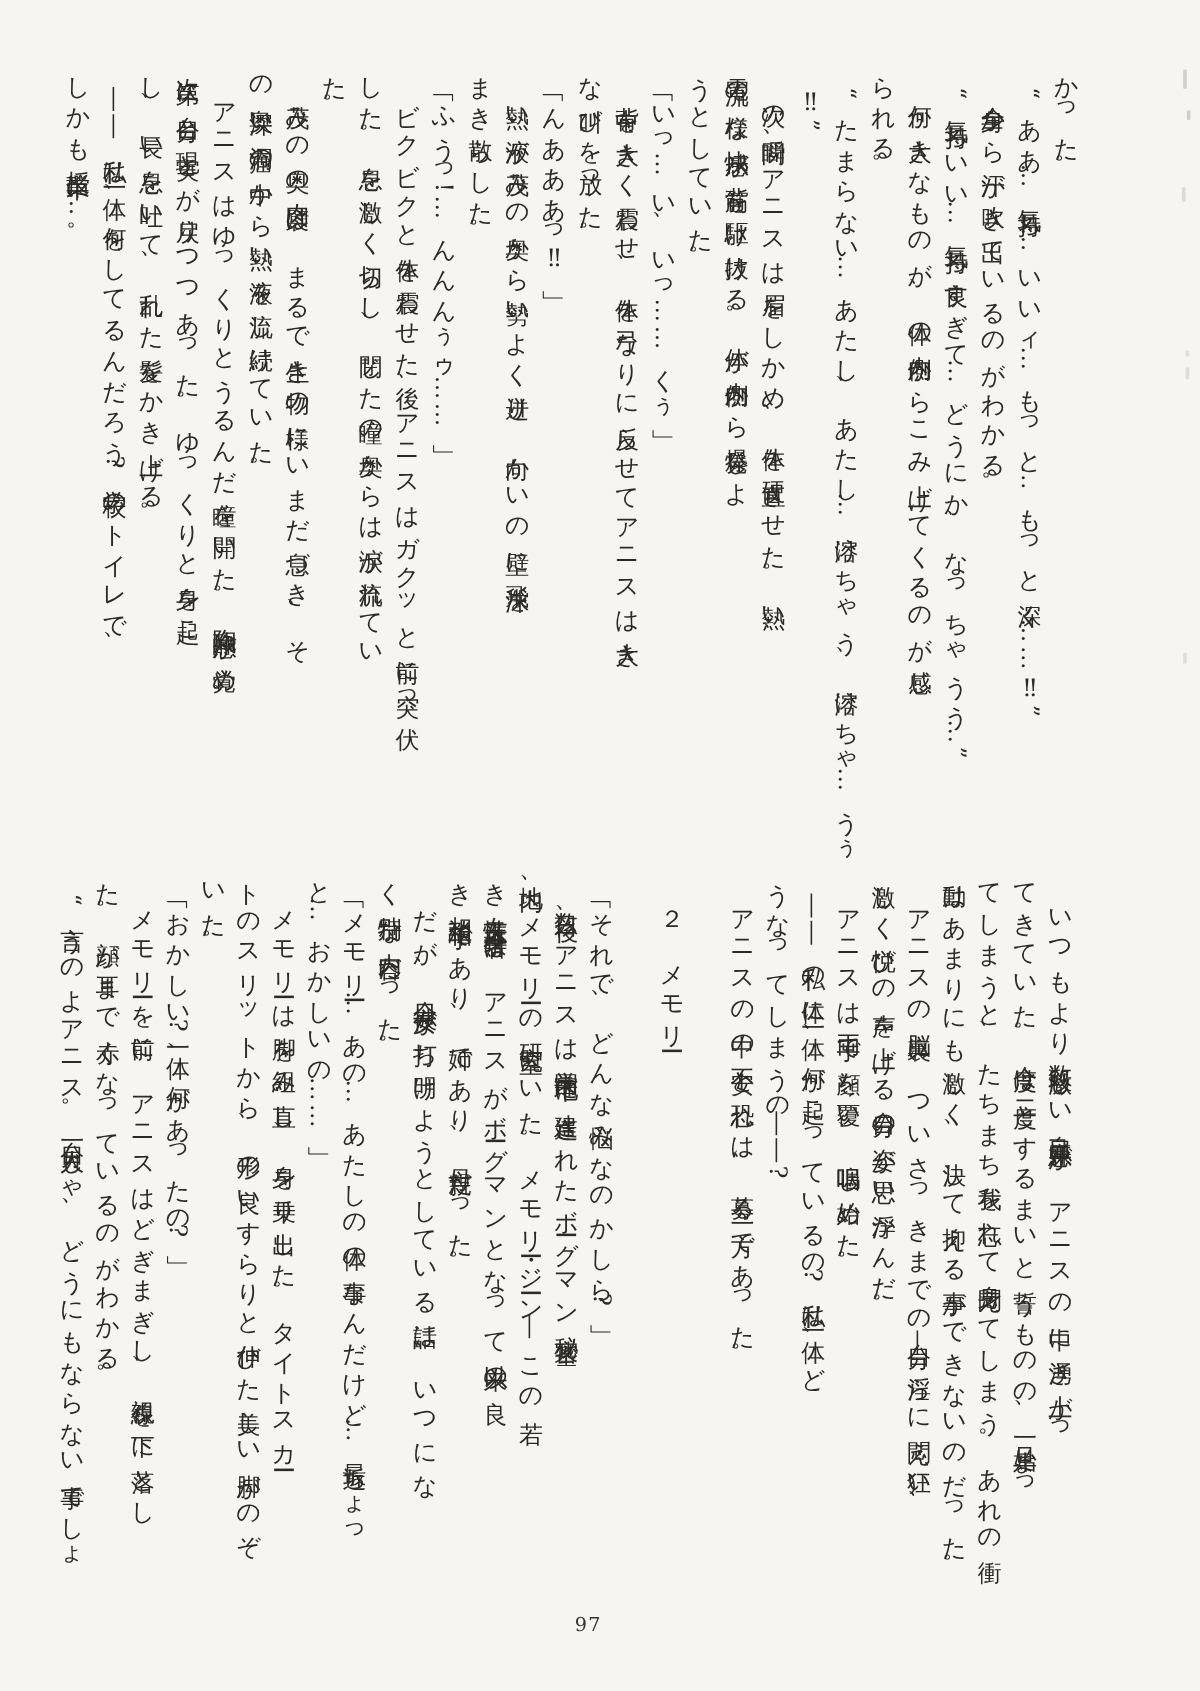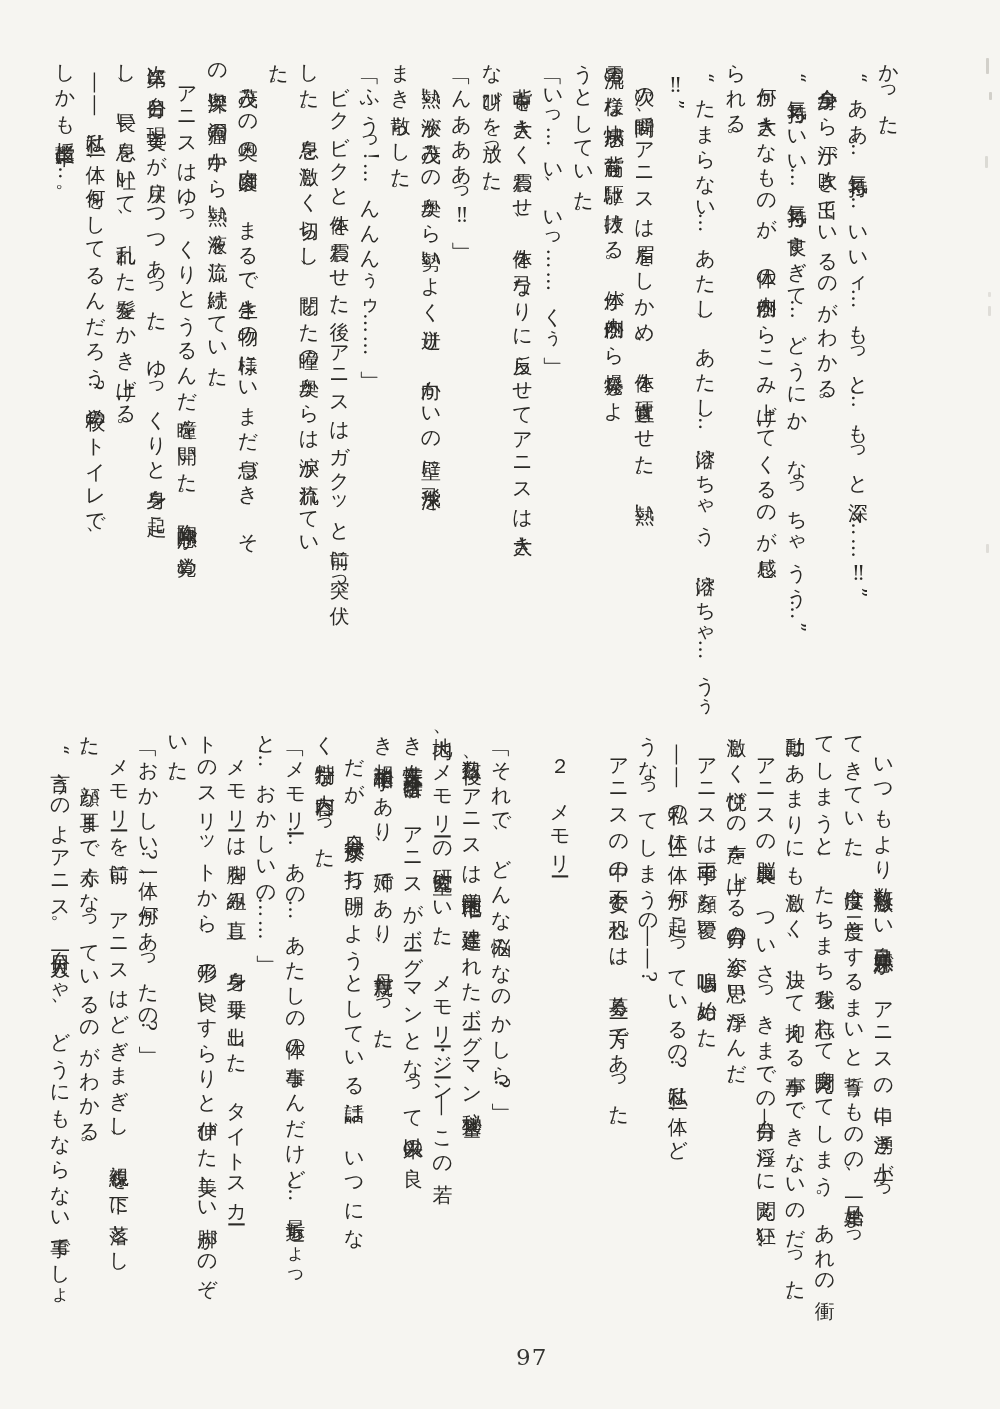--- a/index.html
+++ b/index.html
@@ -23,23 +23,23 @@
     letter-spacing: 2.6px;
     white-space: pre;
   }
   .vblock.bottom .tcol {
     line-height: 29.4px;
   }
   #top-block    { top: 50px;  right: 96px;  height: 650px; }
   #bottom-block { top: 722px; right: 102px; height: 660px; }
   .page-number {
     position: absolute;
-    left: 516px;
+    left: 479px;
     top: 1344px;
-    font-size: 23px;
+    font-size: 16px;
     letter-spacing: 1px;
     color: #343431;
   }
   
   .artifact {
     position: absolute;
     background: #b4b1aa;
     opacity: 0.55;
     width: 3px;
     border-radius: 1px;

